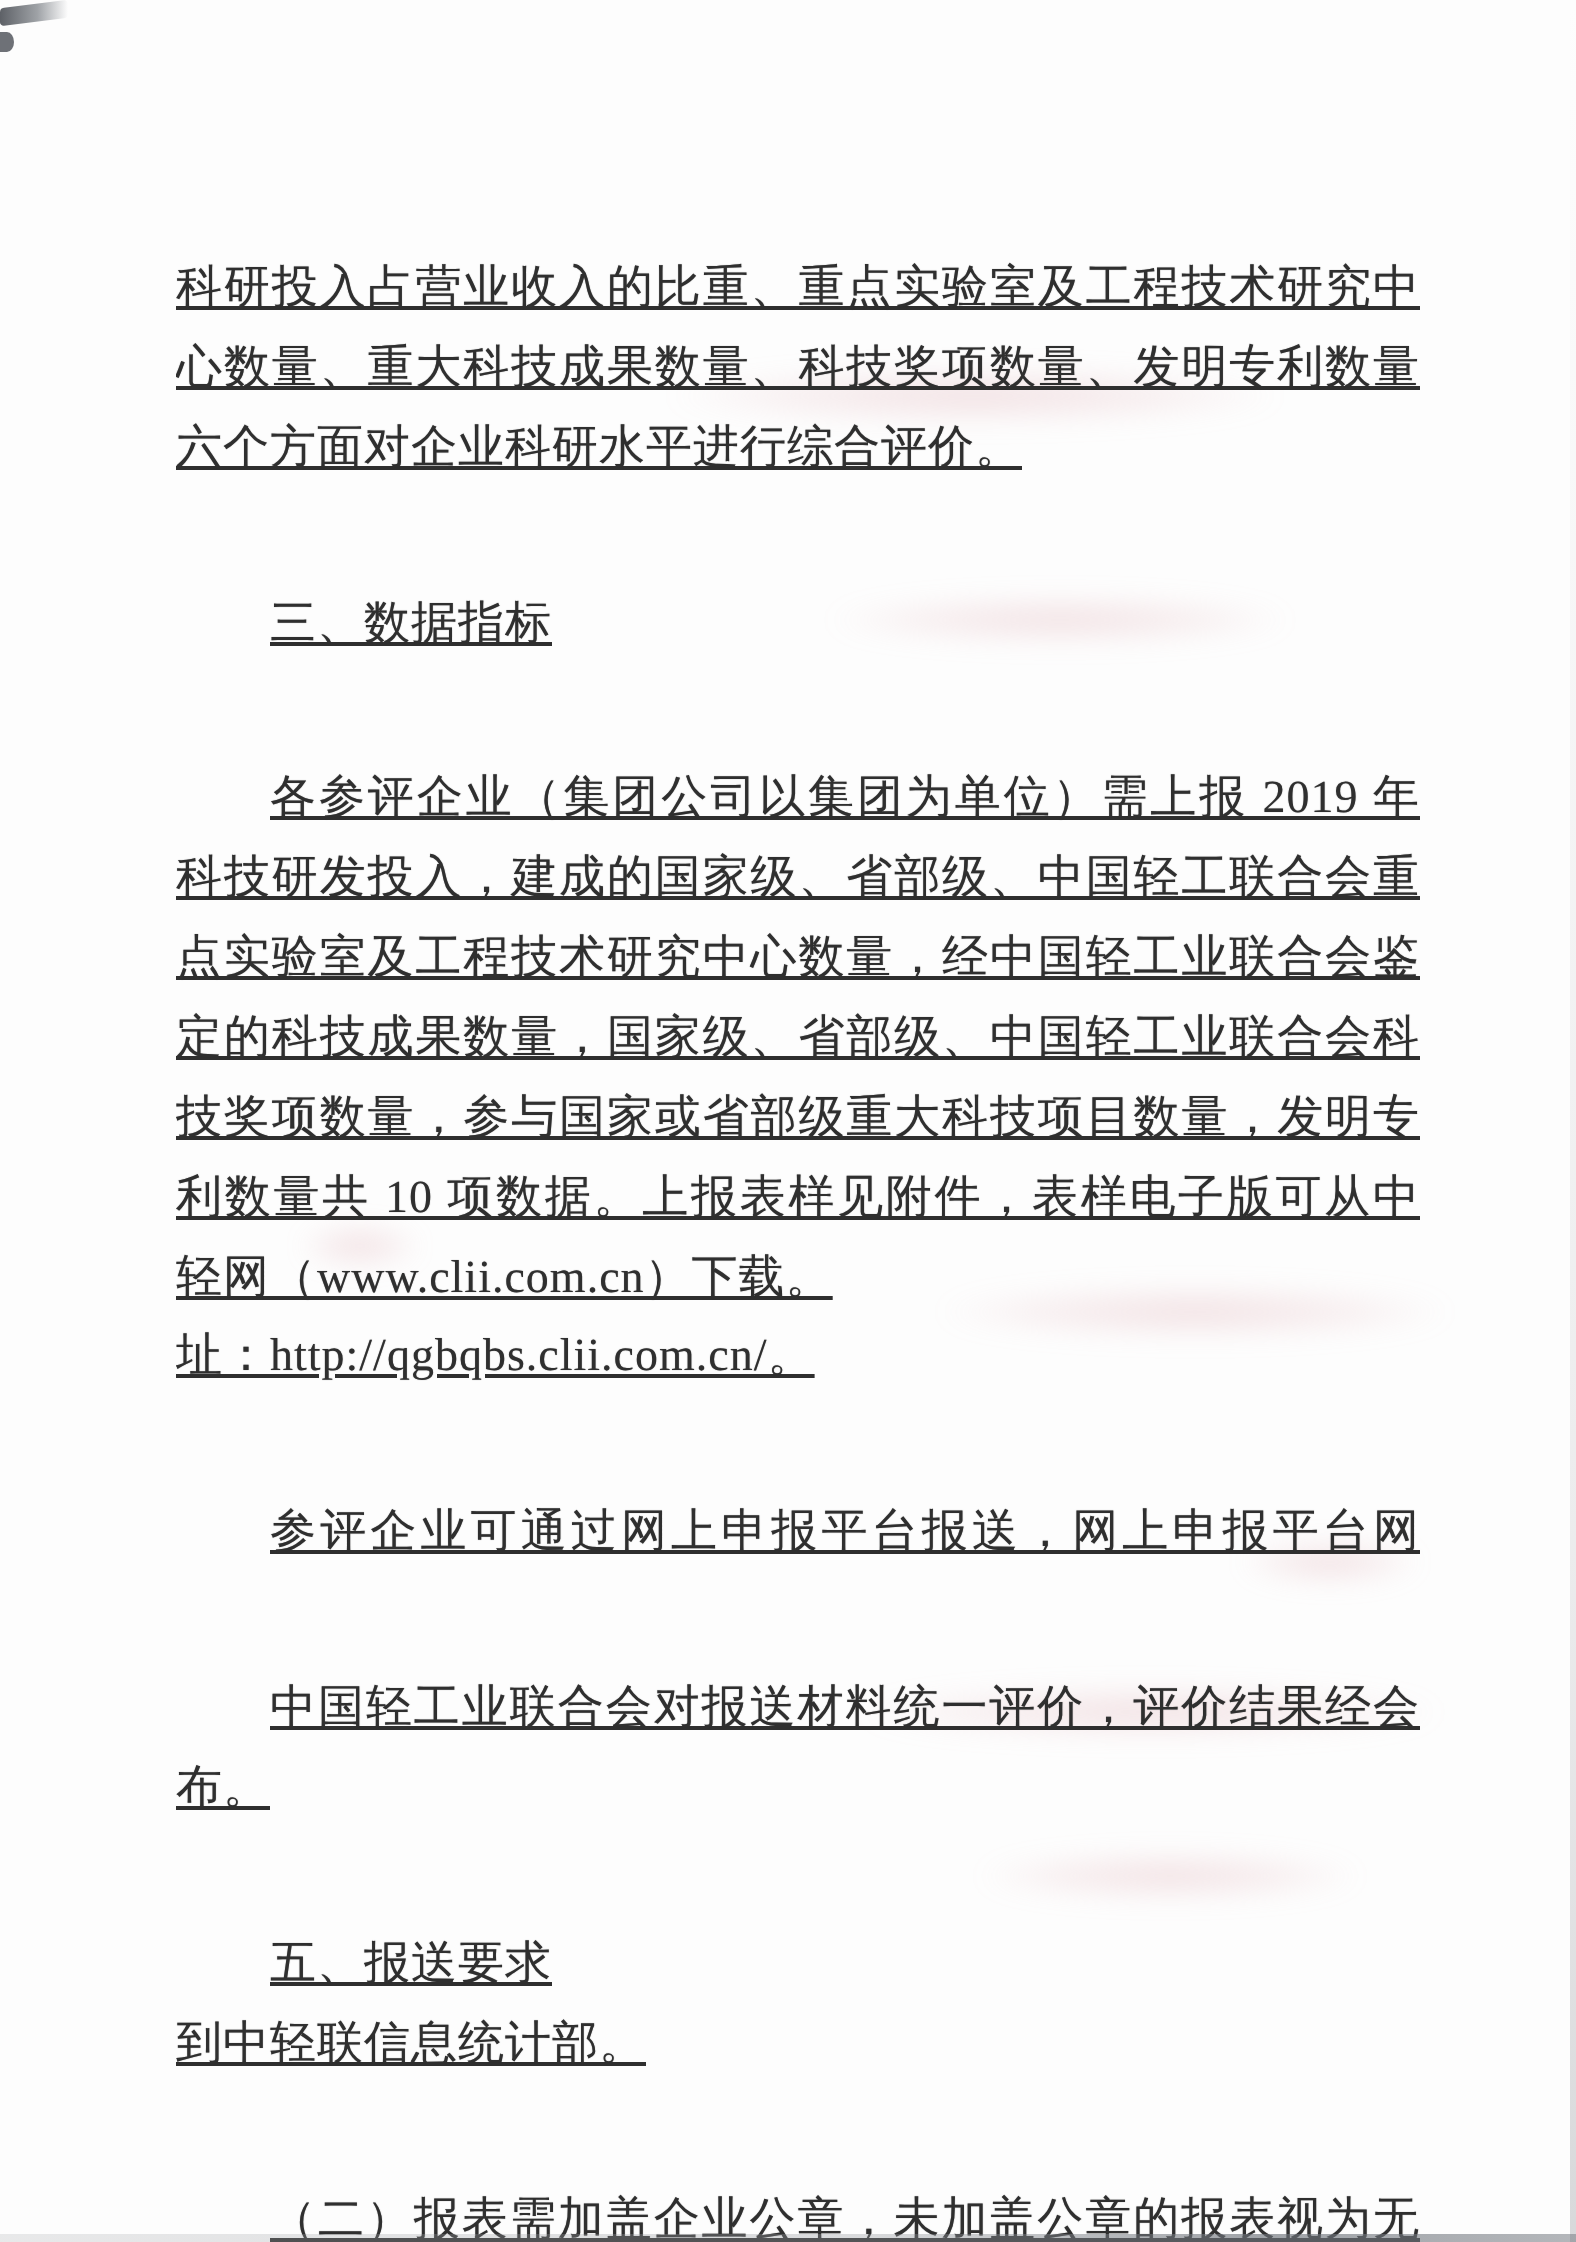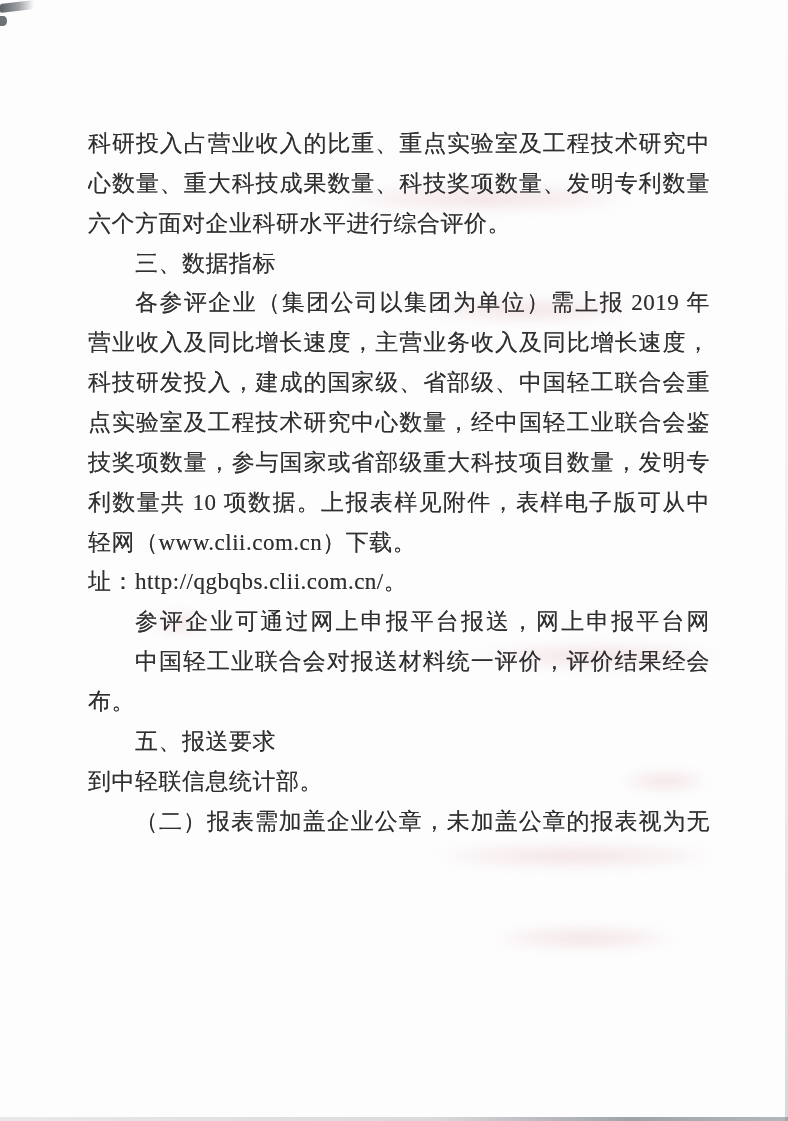--- a/index.html
+++ b/index.html
@@ -24,27 +24,29 @@
     color: #2f2f2f;
     font-size: 23px;
     line-height: 39.86px;
     letter-spacing: 0.5px;
     text-shadow: 0 0 0.5px rgba(40, 40, 40, 0.55);
   }
   .line {
     height: 39.86px;
     overflow: hidden;
     text-align: left;
+    text-decoration: underline;
   }
   .line.justify {
     text-align: justify;
     text-align-last: justify;
   }
   .line.indent {
     text-indent: 47px;
+    margin-top: 48px;
   }
   
   .bleed {
     position: absolute;
     border-radius: 50%;
     filter: blur(6px);
     pointer-events: none;
   }
   
   .corner-mark {
@@ -106,23 +108,23 @@
       <div class="bleed" style="left: 490px; top: 926px; width: 190px; height: 24px; background: radial-gradient(rgba(219, 164, 171, 0.3) 0%, rgba(219, 164, 171, 0.15) 45%, transparent 72%);"></div>
       <div class="bleed" style="left: 620px; top: 770px; width: 90px; height: 22px; background: radial-gradient(rgba(219, 164, 171, 0.3) 0%, rgba(219, 164, 171, 0.15) 45%, transparent 72%);"></div>
     </div>
 
   <div class="content" id="lines-host" style="color: rgb(47, 47, 47);">
       <div class="line justify">科研投入占营业收入的比重、重点实验室及工程技术研究中</div>
       <div class="line justify">心数量、重大科技成果数量、科技奖项数量、发明专利数量</div>
       <div class="line">六个方面对企业科研水平进行综合评价。</div>
       <div class="line indent">三、数据指标</div>
       <div class="line indent justify">各参评企业（集团公司以集团为单位）需上报 2019 年度</div>
-      <div class="line justify">营业收入及同比增长速度，主营业务收入及同比增长速度，</div>
       <div class="line justify">科技研发投入，建成的国家级、省部级、中国轻工联合会重</div>
       <div class="line justify">点实验室及工程技术研究中心数量，经中国轻工业联合会鉴</div>
+      <div class="line justify">定的科技成果数量，国家级、省部级、中国轻工业联合会科</div>
       <div class="line justify">技奖项数量，参与国家或省部级重大科技项目数量，发明专</div>
       <div class="line justify">利数量共 10 项数据。上报表样见附件，表样电子版可从中</div>
       <div class="line">轻网（www.clii.com.cn）下载。</div>
       <div class="line">址：http://qgbqbs.clii.com.cn/。</div>
       <div class="line indent justify">参评企业可通过网上申报平台报送，网上申报平台网</div>
       <div class="line indent justify">中国轻工业联合会对报送材料统一评价，评价结果经会</div>
       <div class="line">布。</div>
       <div class="line indent">五、报送要求</div>
       <div class="line">到中轻联信息统计部。</div>
       <div class="line indent justify">（二）报表需加盖企业公章，未加盖公章的报表视为无</div>

